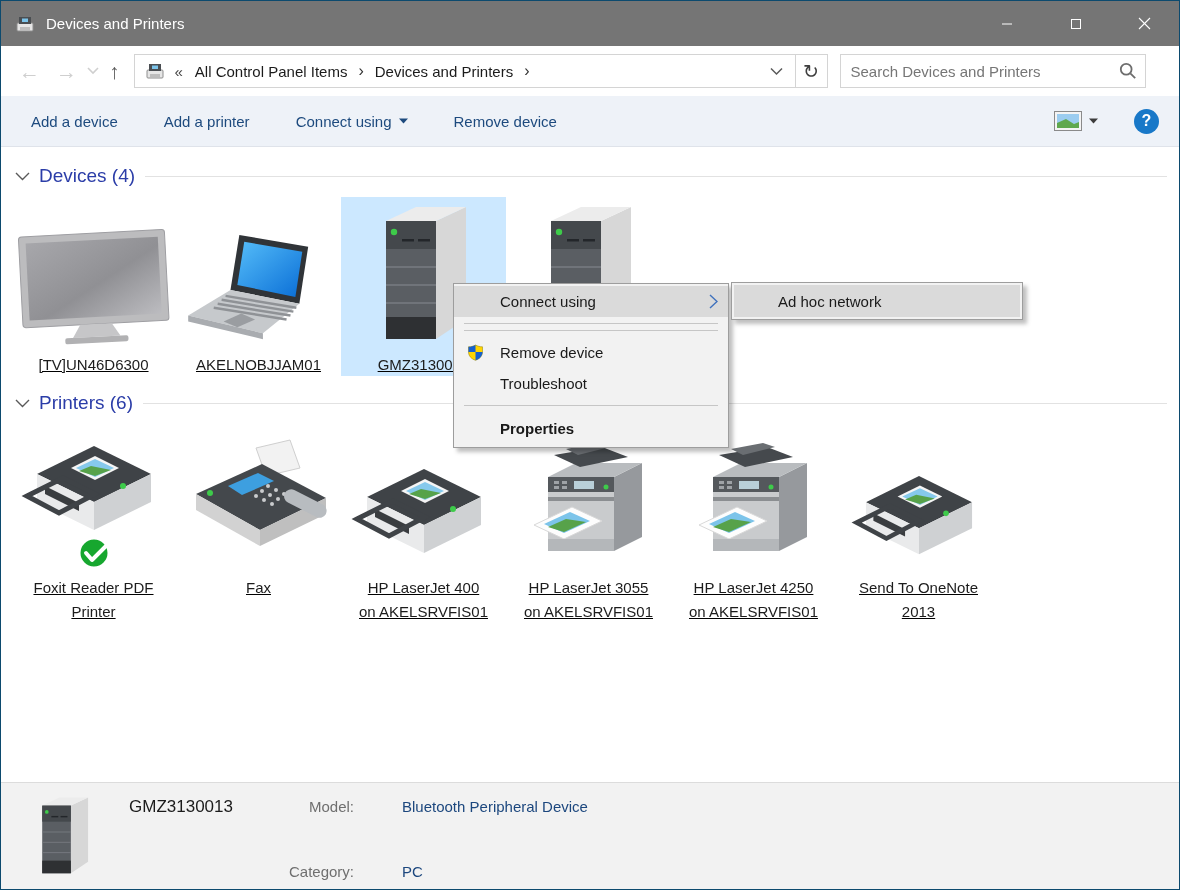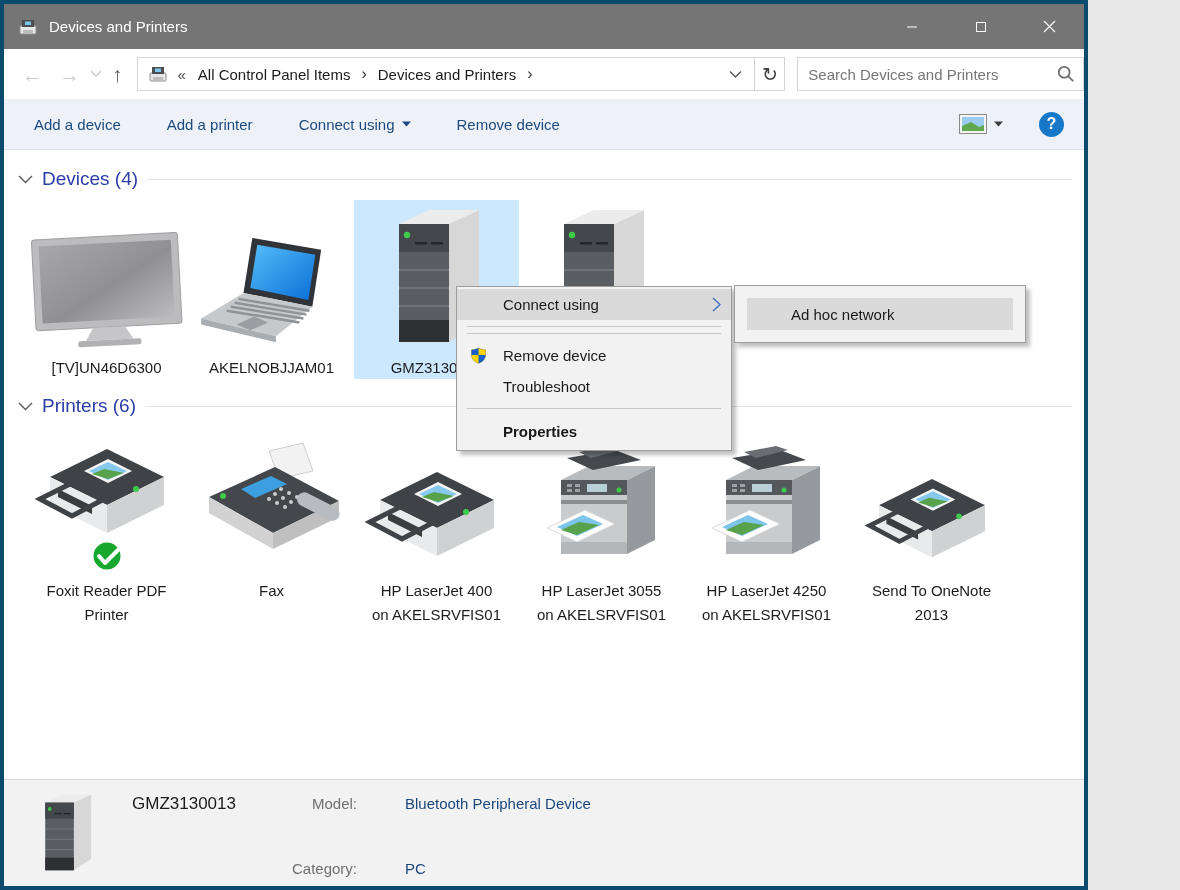--- a/index.html
+++ b/index.html
@@ -1,18 +1,18 @@
 <!DOCTYPE html>
 <html style="--titlebar-bg: #757575; --commandbar-bg: #eef2f8; --command-text: #1d4a7e; --section-header: #2b3da8; --selection-bg: #cce8ff; --menu-highlight-bg: #dadada; --help-blue: #1878c8; --details-bg: #f2f2f2; --details-value: #1c477e; --status-green: #3ecb4a; --check-green: #17a72f;"><head>
 <meta charset="utf-8">
 <style>
   * { box-sizing: border-box; }
   body { margin:0; background:#e8e8e8; font-family:"Liberation Sans", sans-serif; }
-  .window { position:relative; width:1088px; height:890px; background:#14b8a6;
-            border:4px solid #0c4a6e; overflow:hidden; }
+  .window { position:relative; width:1180px; height:890px; background:#14b8a6;
+            border:1px solid #0c4a6e; overflow:hidden; }
 
   
   .titlebar { position:absolute; top:0; left:0; right:0; height:45px;
               background:var(--titlebar-bg); display:flex; align-items:center; color:#fff; }
   .titlebar-icon { margin:0 10px 0 13px; display:flex; }
   .titlebar-title { font-size:15px; }
   .window-controls { margin-left:auto; display:flex; height:100%; }
   .wc-btn { width:69px; height:100%; display:flex; align-items:center; justify-content:center; }
 
   
@@ -52,21 +52,21 @@
               color:#fff; font-size:16px; font-weight:bold; display:flex;
               align-items:center; justify-content:center; }
 
   
   .content { position:absolute; top:146px; left:0; right:0; bottom:107px; background:#fff; }
   .section-header { display:flex; align-items:center; padding:14px 12px 0 14px; height:44px; }
   .section-header.printers { padding-top:12px; height:42px; }
   .sec-chevron { display:flex; margin-right:9px; }
   .sec-title { font-size:19px; color:var(--section-header); white-space:nowrap; }
   .sec-rule { flex:1; height:1px; background:#e2e2e2; margin-left:10px; }
-  .tile-row { display:flex; padding-left:20px; margin-top:6px; }
+  .tile-row { display:flex; padding-left:10px; margin-top:6px;text-decoration:underline; }
   .tile-row.printers { margin-top:4px; }
   .tile { width:165px; display:flex; flex-direction:column; align-items:center; }
   .tile.selected { background:var(--selection-bg); }
   .icon-wrap { height:152px; display:flex; align-items:flex-end; justify-content:center; }
   .icon-wrap.printer { height:150px; }
   .tile-label { margin-top:4px; font-size:15px; color:#1c1c1c; text-align:center;
                 line-height:23px; width:160px; min-height:23px; }
   .tile-label.printer { width:132px; line-height:24px; }
 
   
@@ -75,21 +75,21 @@
                   box-shadow:4px 4px 4px rgba(0,0,0,0.25); font-size:15px; color:#1a1a1a; }
   .menu-item { height:31px; display:flex; align-items:center; padding:0 10px 0 14px; position:relative; }
   .menu-item.tall { height:33px; }
   .menu-item.highlight { background:var(--menu-highlight-bg); }
   .mi-label { margin-left:32px; }
   .mi-bold { font-weight:bold; }
   .mi-shield { position:absolute; left:13px; top:7px; display:flex; }
   .mi-arrow { margin-left:auto; display:flex; }
   .menu-sep { height:1px; background:#c6c6c6; margin:6px 10px; }
   .submenu { position:absolute; left:730px; top:281px; width:292px; z-index:21;
-             background:#f2f2f2; border:1px solid #9d9d9d; padding:12px;
+             background:#f2f2f2; border:1px solid #9d9d9d; padding:2px;
              box-shadow:4px 4px 4px rgba(0,0,0,0.25); font-size:15px; color:#1a1a1a; }
   .submenu .menu-item { height:32px; padding-left:44px; }
 
   
   .details { position:absolute; left:0; right:0; bottom:0; height:107px;
              background:var(--details-bg); border-top:1px solid #dcdcdc;
              display:flex; align-items:flex-start; }
   .details-icon { margin:10px 0 0 34px; }
   .details-name { margin:14px 0 0 36px; font-size:17px; color:#1b1b1b; width:125px; }
   .details-grid { margin:15px 0 0 18px; display:grid; grid-template-columns:82px auto;

